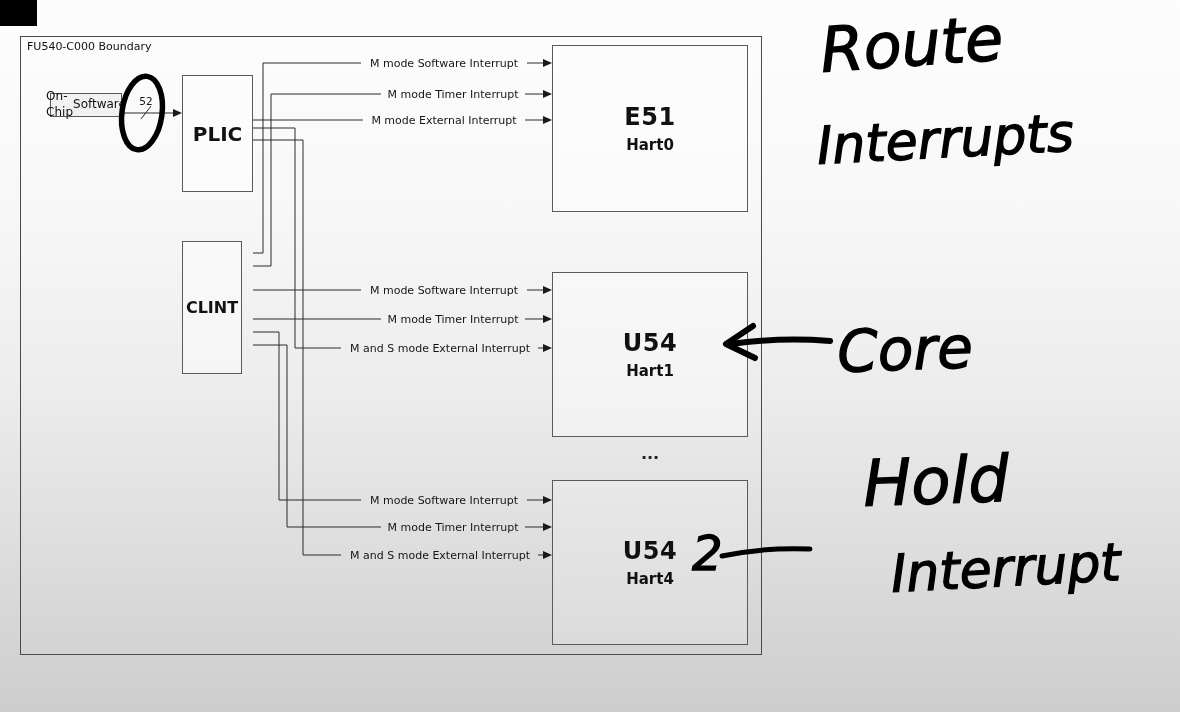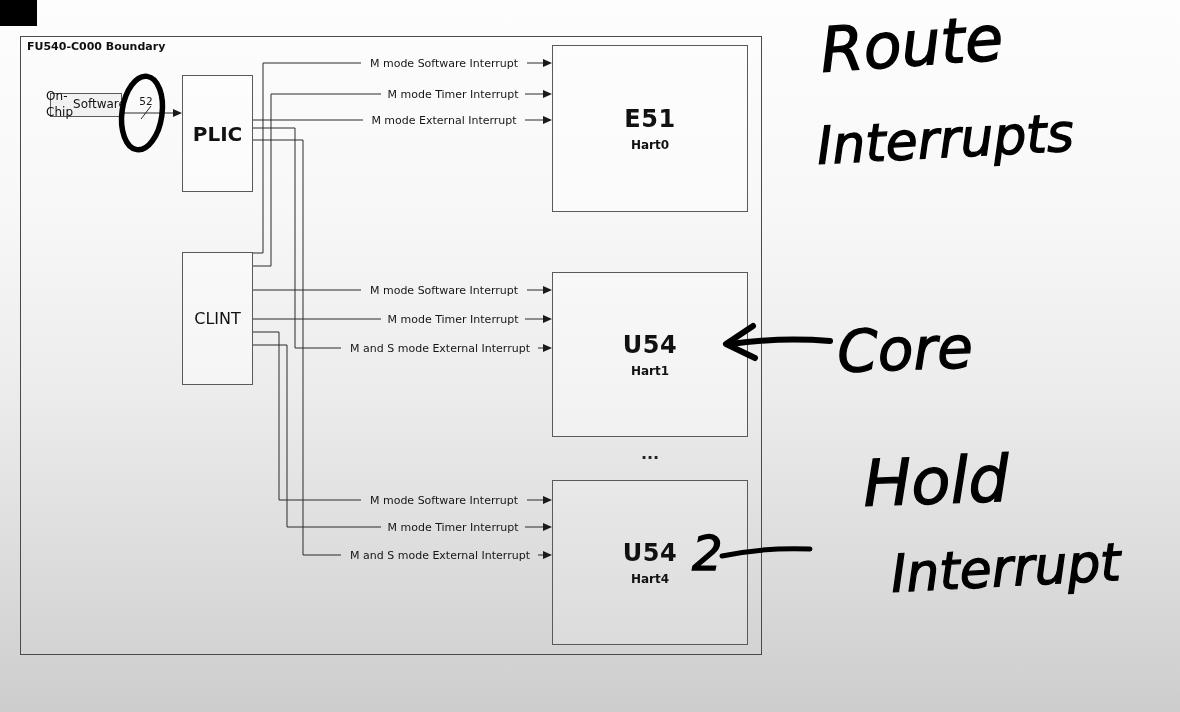--- a/index.html
+++ b/index.html
@@ -21,51 +21,51 @@
   }
 
   .boundary {
     position: absolute;
     left: 20px; top: 36px;
     width: 742px; height: 619px;
     border: 1px solid #4a4a4a;
   }
   .boundary-label {
     position: absolute; left: 6px; top: 3px;
-    font-size: 11px; font-weight: bold; color: #101010;
+    font-size: 11px; font-weight: normal; color: #101010;
   }
 
   .box {
     position: absolute;
     border: 1px solid #5a5a5a;
     display: flex; align-items: center; justify-content: center;
     color: #111;
   }
   .onchip {
     left: 50px; top: 93px; width: 72px; height: 24px;
     font-size: 12px; line-height: 1.3;
     background: #f1f1f1;
   }
   .plic {
     left: 182px; top: 75px; width: 71px; height: 117px;
     font-size: 20px; font-weight: bold;
     background: rgba(255,255,255,0.45);
   }
   .clint {
-    left: 182px; top: 252px; width: 71px; height: 133px;
-    font-size: 16px; font-weight: normal;
+    left: 182px; top: 241px; width: 60px; height: 133px;
+    font-size: 16px; font-weight: bold;
     background: rgba(255,255,255,0.45);
   }
   .hart {
     left: 552px; width: 196px;
     flex-direction: column;
     background: rgba(255,255,255,0.40);
   }
   .hart .hart-name { font-size: 24px; font-weight: bold; letter-spacing: 0.5px; }
-  .hart .hart-sub  { font-size: 12px; font-weight: bold; margin-top: 5px; }
+  .hart .hart-sub  { font-size: 15px; font-weight: bold; margin-top: 5px; }
   .hart-e51 { top: 45px;  height: 167px; }
   .hart-u54-1 { top: 272px; height: 165px; }
   .hart-u54-4 { top: 480px; height: 165px; background: rgba(255,255,255,0.18); }
 
   .ellipsis {
     position: absolute; left: 552px; top: 444px; width: 196px;
     text-align: center; font-size: 16px; font-weight: bold; color: #222;
   }
 
   svg.layer {

